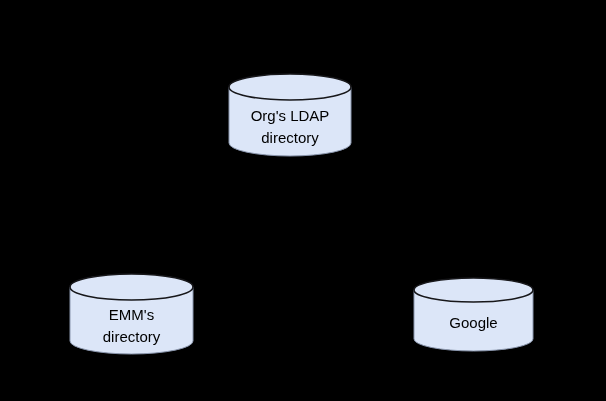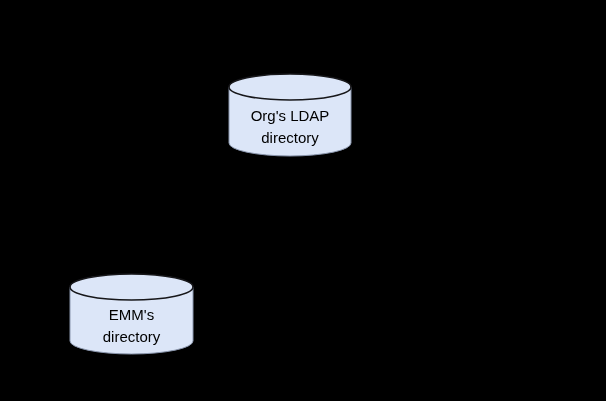--- a/index.html
+++ b/index.html
@@ -60,14 +60,21 @@
   </div>
 
   <div class="node" id="node-emm">
     <svg width="125" height="82" viewBox="0 0 125 82">
       <path d="M1,14 L1,68 A61.5,13 0 0 0 124,68 L124,14 Z" fill="#dce6f8" stroke="#8a96ad" stroke-width="1"></path>
       <ellipse cx="62.5" cy="14" rx="61.5" ry="13" fill="#dce6f8" stroke="#17171a" stroke-width="1.6"></ellipse>
     </svg>
     <div class="node-label"><span>EMM's</span><br><span>directory</span></div>
   </div>
 
+  <div class="node" id="node-google">
+    <svg width="121" height="75" viewBox="0 0 121 75">
+      <path d="M1,13 L1,62 A59.5,12 0 0 0 120,62 L120,13 Z" fill="#dce6f8" stroke="#8a96ad" stroke-width="1"></path>
+      <ellipse cx="60.5" cy="13" rx="59.5" ry="12" fill="#dce6f8" stroke="#17171a" stroke-width="1.6"></ellipse>
+    </svg>
+    <div class="node-label"><span>Google</span></div>
+  </div>
 
 </div>
 
 </body></html>

